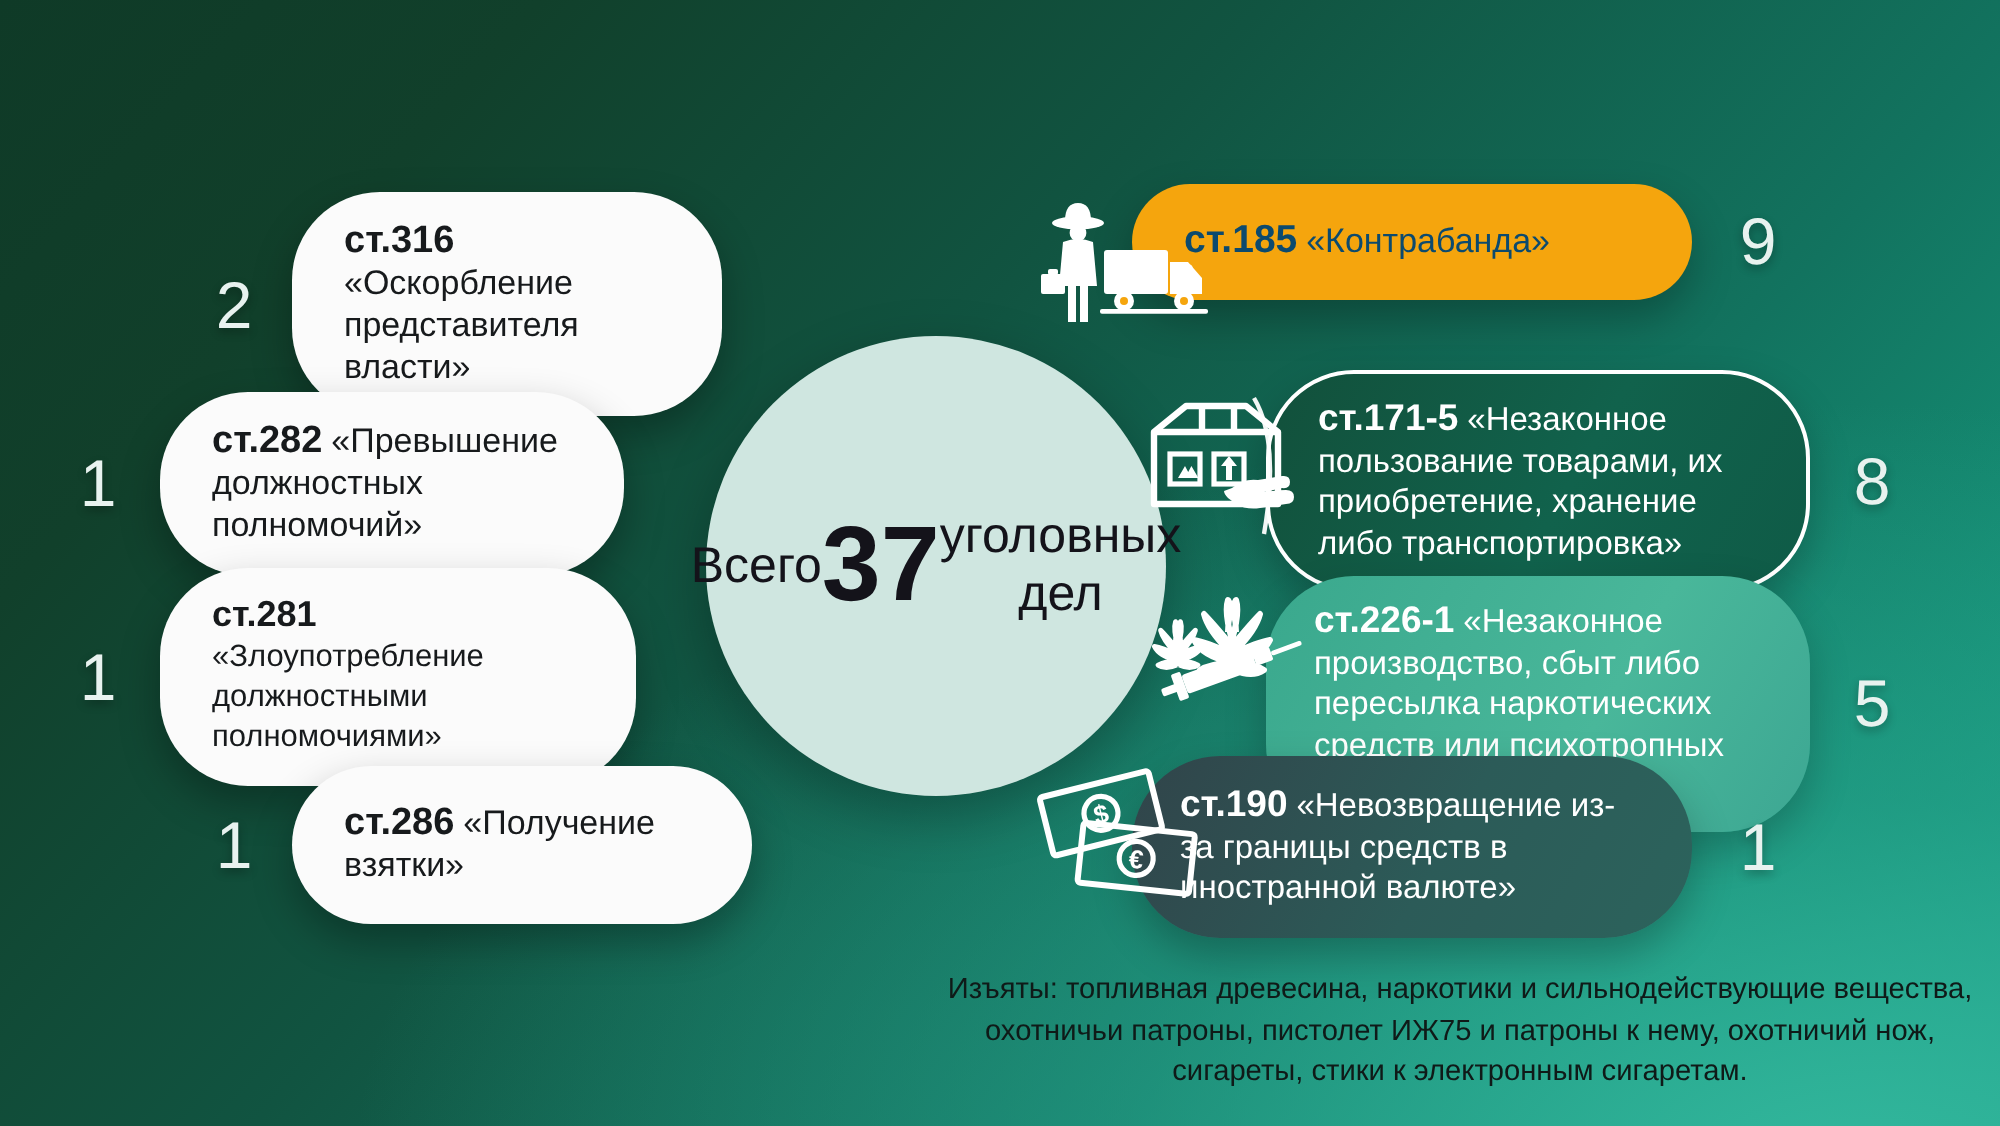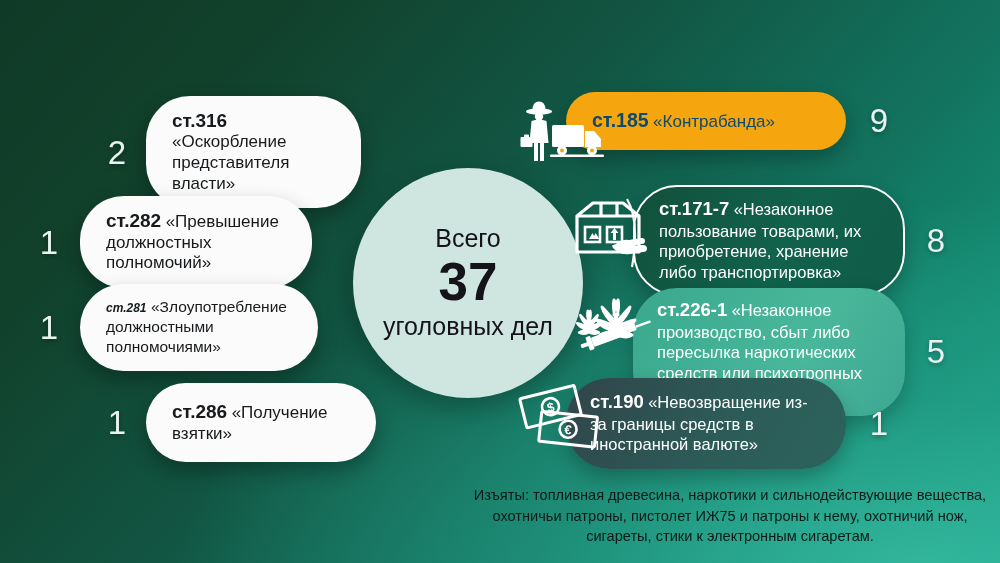--- a/index.html
+++ b/index.html
@@ -38,21 +38,21 @@
   .center-circle {
     position: absolute;
     left: 353px;
     top: 168px;
     width: 230px;
     height: 230px;
     border-radius: 50%;
     background: #cfe6e0;
     box-shadow: 0 10px 28px rgba(0,0,0,0.28);
     display: flex;
-    flex-direction: column;
+    flex-direction: row;
     align-items: center;
     justify-content: center;
     color: #14131a;
     z-index: 6;
   }
   .center-circle .c-top {
     font-size: 25px;
     font-weight: normal;
     line-height: 1.05;
   }
@@ -105,21 +105,21 @@
 
   
   .pill.white {
     background: #fbfbfb;
     color: #171a1c;
     box-shadow: 0 9px 20px rgba(0,0,0,0.30);
     padding: 13px 26px 14px 26px;
   }
   .pill.white .art { font-size: 19px; }
   .pill.white .desc { font-size: 17px; }
-  .pill.white.small .art { font-size: 12px; font-style: italic; }
+  .pill.white.small .art { font-size: 18px; }
   .pill.white.small .desc { font-size: 15.5px; }
 
   
   .pill.orange {
     background: #f5a50d;
     color: #0c4a6e;
     box-shadow: 0 9px 20px rgba(0,0,0,0.26);
     padding: 17px 26px;
   }
   .pill.orange .art { font-size: 19.5px; }
@@ -259,21 +259,21 @@
       <circle cx="44" cy="53.5" r="2" fill="#f5a50d"></circle>
       <circle cx="74" cy="53.5" r="5"></circle>
       <circle cx="74" cy="53.5" r="2" fill="#f5a50d"></circle>
       <rect x="32" y="57.5" width="54" height="2.4" rx="1"></rect>
     </svg>
   </div>
 
   <div class="row" style="left:633px; top:185px;">
     <div class="pill darkgreen" style="width:272px;">
       <div class="pill-text">
-        <span class="art">ст.171-7</span>
+        <span class="art">ст.171-5</span>
         <span class="desc">«Незаконное пользование товарами, их приобретение, хранение либо транспортировка»</span>
       </div>
     </div>
     <div class="count" style="margin-left:14px;">8</div>
   </div>
 
   <div class="icon-box" style="left:572px; top:197px; width:78px; height:72px;">
     <svg width="78" height="72" viewBox="0 0 78 72">
       <g fill="none" stroke="#ffffff" stroke-width="3.2" stroke-linejoin="round">
         <path d="M5 19 L21 6 h30 l16 13 v36 H5 z"></path>

